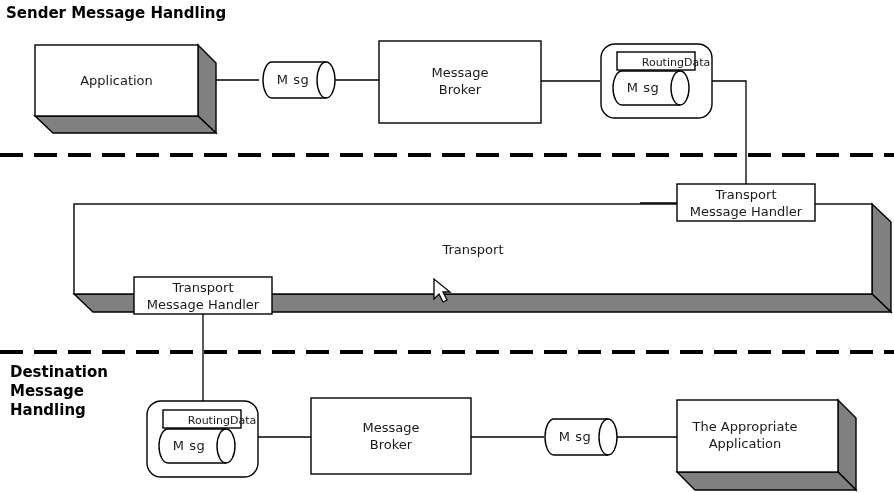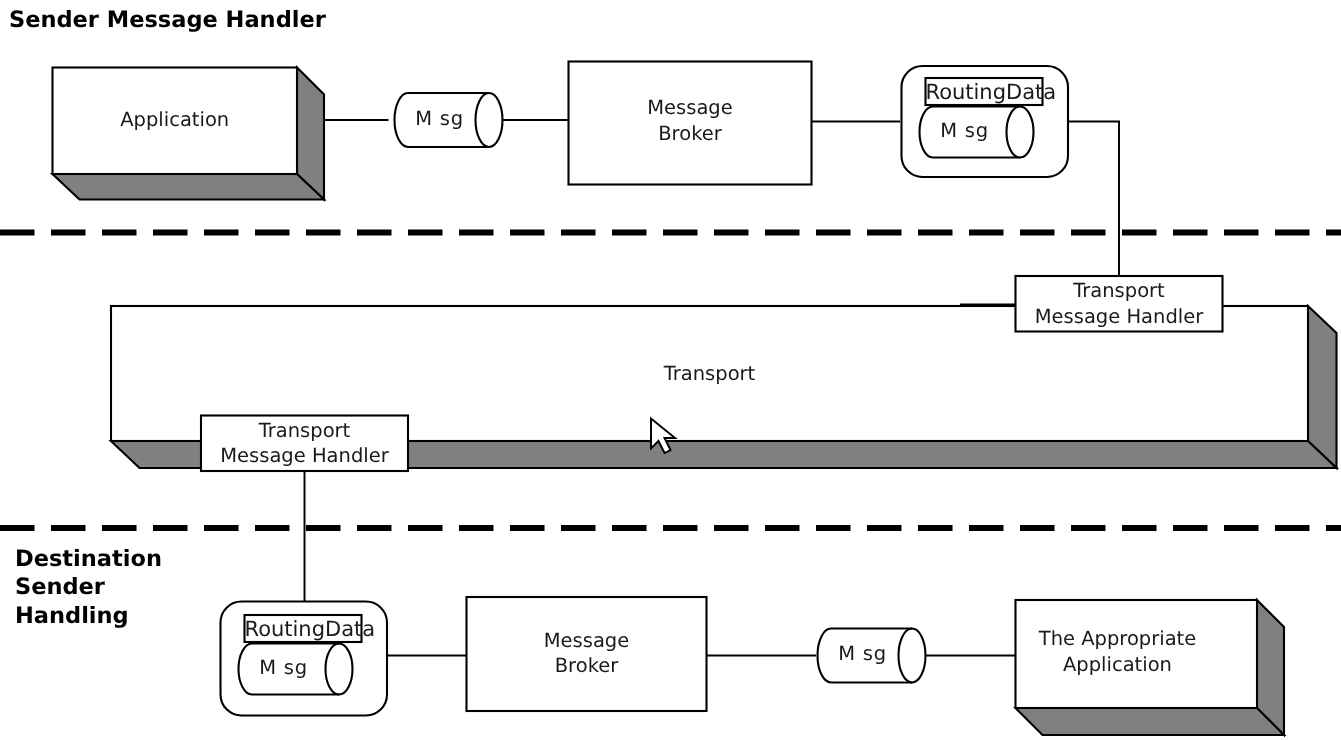--- a/index.html
+++ b/index.html
@@ -37,21 +37,22 @@
     position: absolute;
     font-family: "DejaVu Sans", sans-serif;
     font-size: 13px;
     color: #1a1a1a;
     text-align: center;
     line-height: 17px;
     white-space: pre-line;
     pointer-events: none;
   }
   .small-label {
-    font-size: 14px;
+    font-size: 11px;
+    margin-left: 20px;
   }
   .msg-label {
     font-size: 13px;
     letter-spacing: 0.5px;
   }
 </style>
 </head>
 <body>
 
 <div id="canvas">
@@ -130,24 +131,24 @@
       <polygon points="838,400 856,418 856,490 838,472" fill="#808080" stroke="#000000" stroke-width="1.4"></polygon>
       <polygon points="677,472 838,472 856,490 695,490" fill="#808080" stroke="#000000" stroke-width="1.4"></polygon>
       <rect x="677" y="400" width="161" height="72" fill="#ffffff" stroke="#000000" stroke-width="1.4"></rect>
     </g>
 
     <g>
       <polygon points="434,279 434,299 439,294 443,302 447,300 443,292 450,292" fill="#ffffff" stroke="#000000" stroke-width="1.3" stroke-linejoin="miter"></polygon>
     </g>
   </svg>
 
-  <div class="section-title" id="title-sender">Sender Message Handler</div>
+  <div class="section-title" id="title-sender">Sender Message Handling</div>
 
   <div class="section-title" id="title-destination">Destination
-Sender
+Message
 Handling</div>
 
   <div class="node-label" style="left:35px; top:72px; width:163px;">Application</div>
 
   <div class="node-label msg-label" style="left:263px; top:71px; width:60px;">M sg</div>
 
   <div class="node-label" style="left:379px; top:64px; width:162px;">Message
 Broker</div>
 
   <div class="node-label small-label" style="left:617px; top:54px; width:78px;">RoutingData</div>

